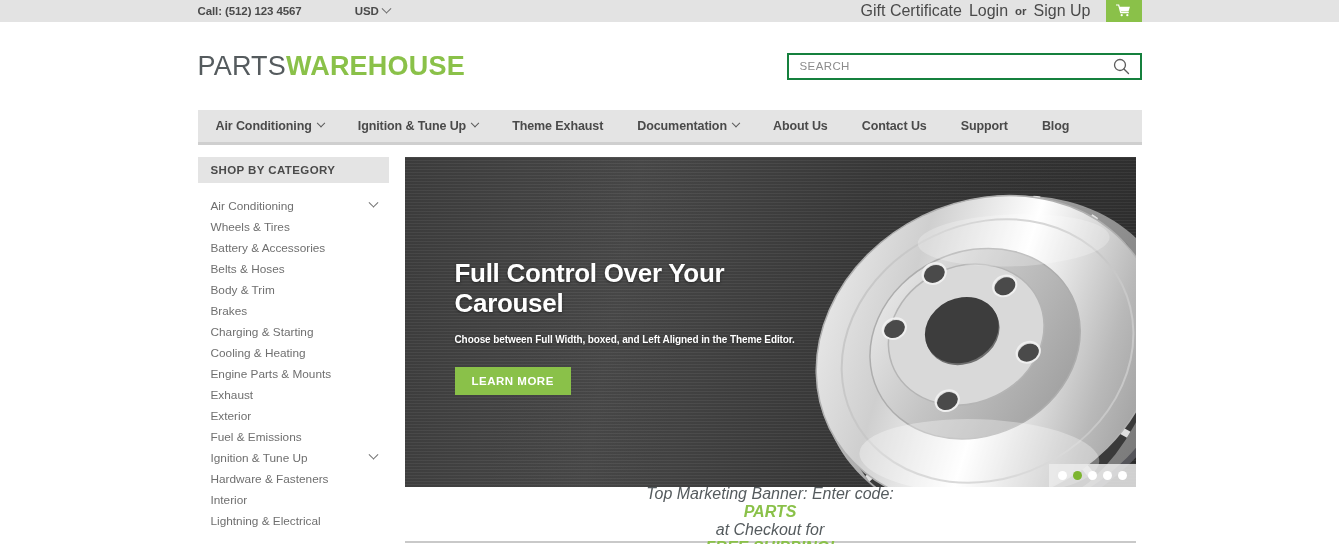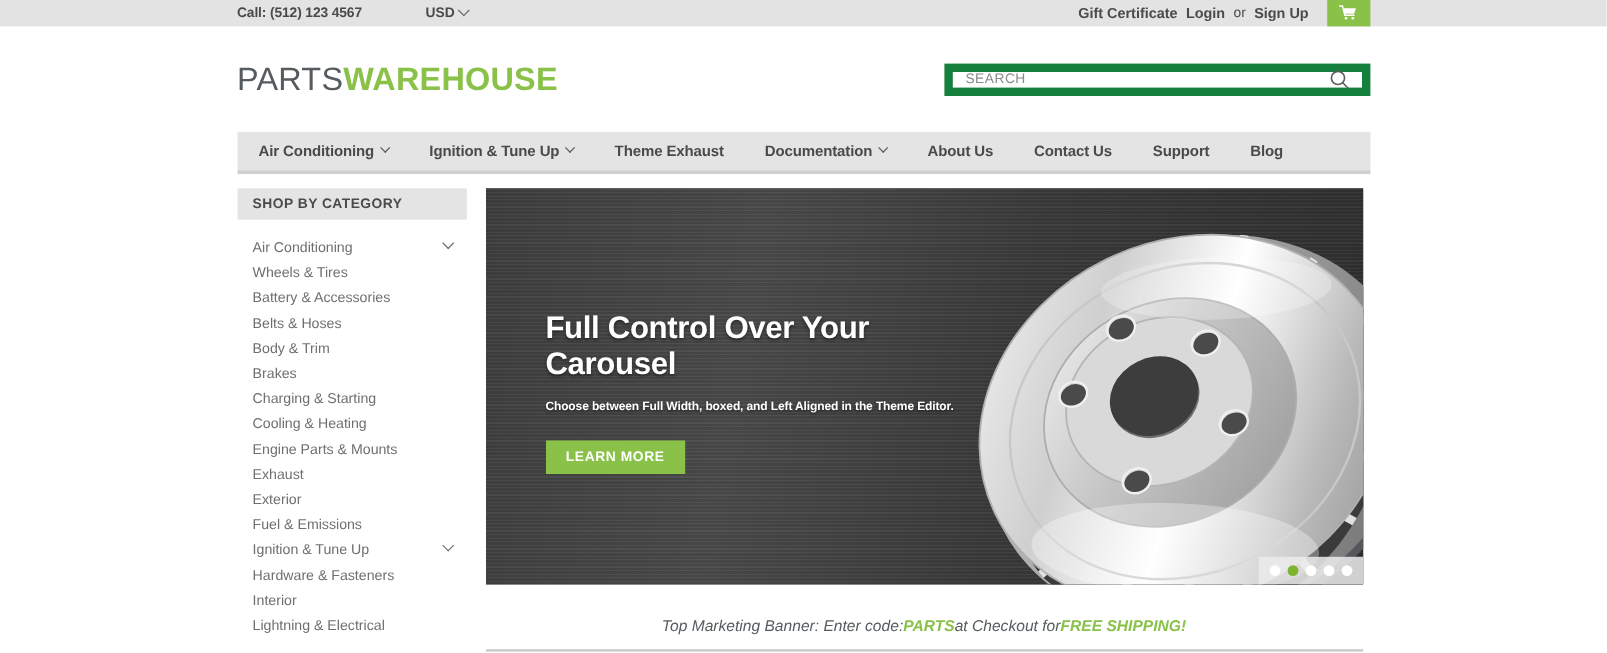--- a/index.html
+++ b/index.html
@@ -52,31 +52,31 @@
     padding-left: 39px;
   }
   .topbar-right {
     margin-left: auto;
     display: flex;
     align-items: center;
     gap: 7px;
     height: 22px;
   }
   .topbar-link {
-    font-size: 12px;
-    font-weight: bold;
+    font-size: 16px;
+    font-weight: normal;
     color: #4a4a4a;
     text-decoration: none;
     cursor: pointer;
     white-space: nowrap;
   }
   .topbar-or {
     font-size: 11.5px;
     color: #4a4a4a;
-    font-weight: normal;
+    font-weight: bold;
   }
   .cart-button {
     width: 36px;
     height: 22px;
     background: #8ac149;
     display: flex;
     align-items: center;
     justify-content: center;
     cursor: pointer;
     margin-left: 8px;
@@ -107,21 +107,21 @@
     cursor: pointer;
     line-height: 1;
   }
   .logo .logo-a { color: #555b5e; font-weight: 400; }
   .logo .logo-b { color: #8ac149; font-weight: 700; }
 
   .search-wrap {
     margin-left: auto;
     width: 355px;
     height: 27px;
-    border: 7px solid #15803d;
+    border: 2px solid #15803d;
     background: #fff;
     display: flex;
     align-items: center;
     padding: 0 8px 0 11px;
     position: relative;
   }
   .search-input {
     flex: 1;
     border: none;
     outline: none;
@@ -296,24 +296,25 @@
   }
   .dot.active { background: #7db52f; }
 
   
   .banner {
     width: 731px;
     height: 36px;
     display: flex;
     align-items: center;
     justify-content: center;
-    font-size: 13px;
+    font-size: 16px;
     font-style: italic;
     color: #555b5e;
     margin-top: 16px;
+    flex-direction: column;
   }
   .banner .hl {
     color: #8ac149;
     font-weight: bold;
     font-style: italic;
   }
   .divider {
     width: 731px;
     height: 2px;
     background: #c9c9c9;

